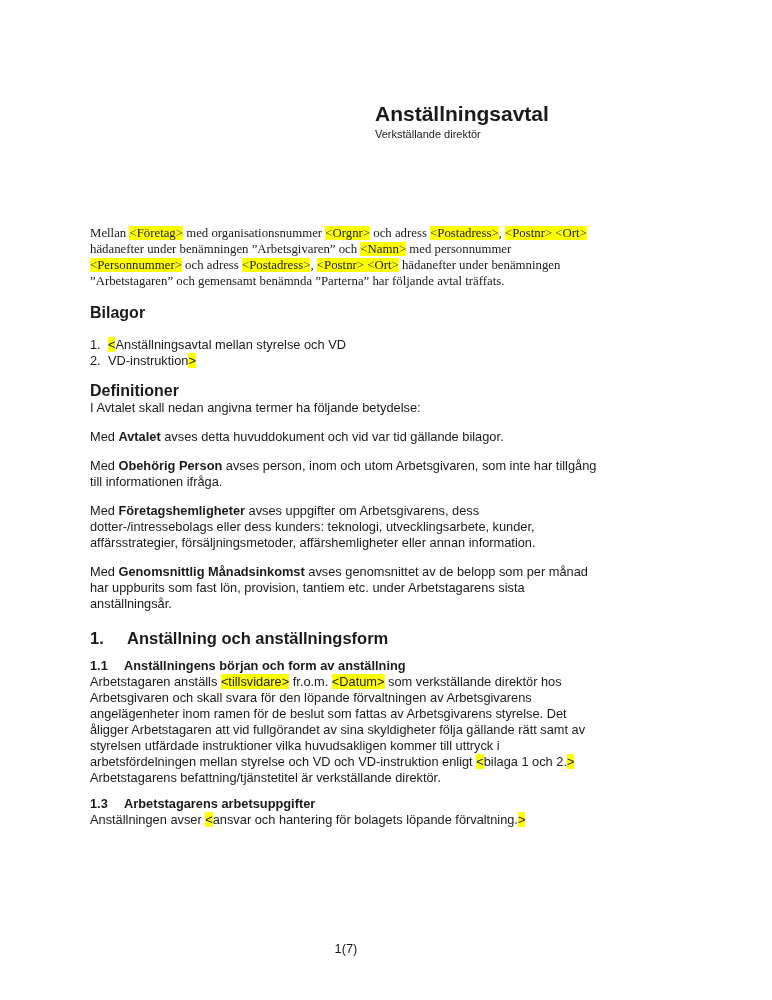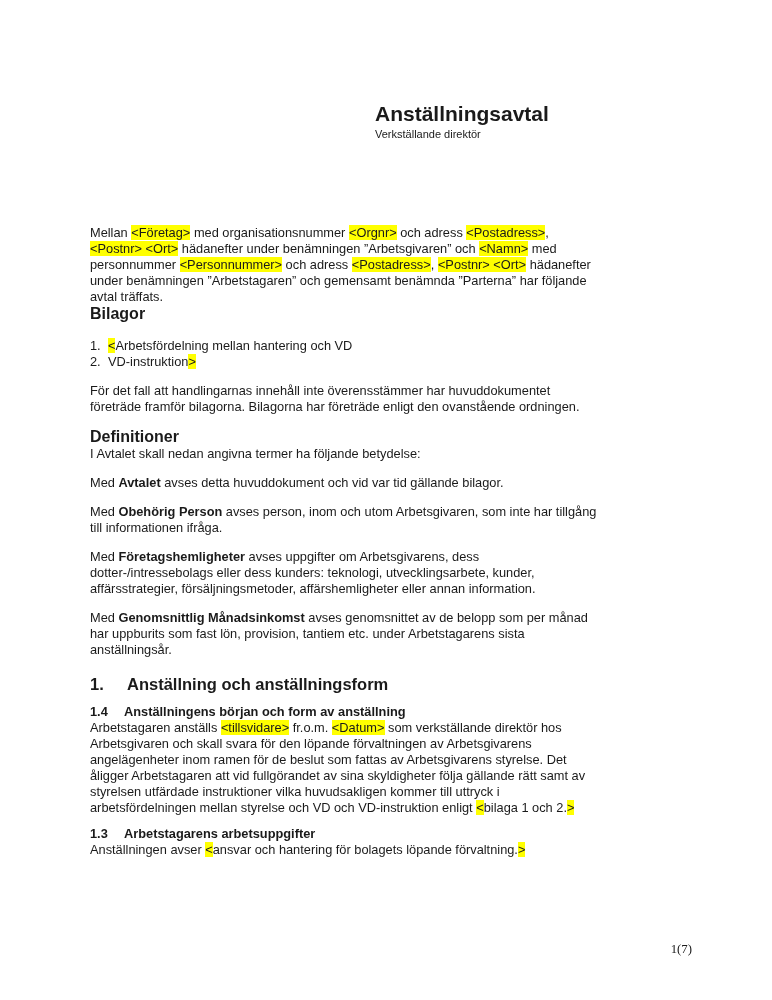--- a/index.html
+++ b/index.html
@@ -17,24 +17,24 @@
     background: #ffffff;
     font-family: "Liberation Sans", "DejaVu Sans", sans-serif;
     font-size: 12.8px;
     line-height: 16px;
     color: #1a1a1a;
   }
   .title-block { padding-top: 94px; margin-left: 285px; }
   .doc-title { font-size: 21px; line-height: 23px; font-weight: 700; }
   .doc-subtitle { font-size: 11px; line-height: 19px; }
 
-  .intro { margin-top: 81px; }
+  .intro { margin-top: 81px; font-family: Liberation Serif, serif; }
 
   .h-main { font-size: 16px; line-height: 18px; font-weight: 700; }
-  .sec-bilagor .h-main { }
+  .sec-bilagor .h-main { margin-top: 15px; }
   .sec-definitioner .h-main { margin-top: 13px; }
 
   .list { margin-top: 15px; }
   .list-row { display: flex; }
   .list-num { width: 18px; flex: none; }
   .note { margin-top: 13px; }
   .term { margin-top: 13px; }
 
   .h-section {
     display: flex;
@@ -52,72 +52,71 @@
   p { margin-top: 0; }
 
   .hl { background: var(--hl-color, #ffff00); }
   .b { font-weight: 700; }
 
   .page-footer {
     position: absolute;
     top: 941px;
     left: 0;
     width: 100%;
-    text-align: right;
-    font-family: Liberation Serif, serif;
+    text-align: center;
   }
 </style>
 </head>
 <body>
 
 <div class="page" style="color: rgb(26, 26, 26);">
 
   <div class="title-block">
     <div class="doc-title">Anställningsavtal</div>
     <div class="doc-subtitle">Verkställande direktör</div>
   </div>
 
   <p class="intro"><span>Mellan </span><span class="hl">&lt;Företag&gt;</span><span> med organisationsnummer </span><span class="hl">&lt;Orgnr&gt;</span><span> och adress </span><span class="hl">&lt;Postadress&gt;</span><span>, </span><span class="hl">&lt;Postnr&gt; &lt;Ort&gt;</span><span> hädanefter under benämningen ”Arbetsgivaren” och </span><span class="hl">&lt;Namn&gt;</span><span> med personnummer </span><span class="hl">&lt;Personnummer&gt;</span><span> och adress </span><span class="hl">&lt;Postadress&gt;</span><span>, </span><span class="hl">&lt;Postnr&gt; &lt;Ort&gt;</span><span> hädanefter under benämningen ”Arbetstagaren” och gemensamt benämnda ”Parterna” har följande avtal träffats.</span></p>
 
   <div class="sec-bilagor">
     <div class="h-main">Bilagor</div>
     <div class="list">
       <div class="list-row">
         <span class="list-num">1.</span>
-        <span><span class="hl">&lt;</span><span>Arbetsfördelning mellan hantering och VD</span></span>
+        <span><span class="hl">&lt;</span><span>Anställningsavtal mellan styrelse och VD</span></span>
       </div>
       <div class="list-row">
         <span class="list-num">2.</span>
         <span><span>VD-instruktion</span><span class="hl">&gt;</span></span>
       </div>
     </div>
-    <p class="note">För det fall att handlingarnas innehåll inte överensstämmer har huvuddokumentet företräde framför bilagorna. Bilagorna har företräde enligt den ovanstående ordningen.</p>
   </div>
 
   <div class="sec-definitioner">
     <div class="h-main">Definitioner</div>
     <p>I Avtalet skall nedan angivna termer ha följande betydelse:</p>
     <p class="term"><span>Med </span><span class="b">Avtalet</span><span> avses detta huvuddokument och vid var tid gällande bilagor.</span></p>
     <p class="term"><span>Med </span><span class="b">Obehörig Person</span><span> avses person, inom och utom Arbetsgivaren, som inte har tillgång till informationen ifråga.</span></p>
     <p class="term"><span>Med </span><span class="b">Företagshemligheter</span><span> avses uppgifter om Arbetsgivarens, dess dotter-/intressebolags eller dess kunders: teknologi, utvecklingsarbete, kunder, affärsstrategier, försäljningsmetoder, affärshemligheter eller annan information.</span></p>
     <p class="term"><span>Med </span><span class="b">Genomsnittlig Månadsinkomst</span><span> avses genomsnittet av de belopp som per månad har uppburits som fast lön, provision, tantiem etc. under Arbetstagarens sista anställningsår.</span></p>
   </div>
 
   <div class="sec-1">
     <div class="h-section">
       <span class="sec-num">1.</span>
       <span>Anställning och anställningsform</span>
     </div>
 
     <div class="h-sub">
-      <span class="sub-num">1.4</span>
+      <span class="sub-num">1.1</span>
       <span>Anställningens början och form av anställning</span>
     </div>
     <p><span>Arbetstagaren anställs </span><span class="hl">&lt;tillsvidare&gt;</span><span> fr.o.m. </span><span class="hl">&lt;Datum&gt;</span><span> som verkställande direktör hos Arbetsgivaren och skall svara för den löpande förvaltningen av Arbetsgivarens angelägenheter inom ramen för de beslut som fattas av Arbetsgivarens styrelse. Det åligger Arbetstagaren att vid fullgörandet av sina skyldigheter följa gällande rätt samt av styrelsen utfärdade instruktioner vilka huvudsakligen kommer till uttryck i arbetsfördelningen mellan styrelse och VD och VD-instruktion enligt </span><span class="hl">&lt;</span><span>bilaga 1 och 2.</span><span class="hl">&gt;</span></p>
 
+    <p><span>Arbetstagarens befattning/tjänstetitel är verkställande direktör.</span></p>
 
     <div class="h-sub">
       <span class="sub-num">1.3</span>
       <span>Arbetstagarens arbetsuppgifter</span>
     </div>
     <p><span>Anställningen avser </span><span class="hl">&lt;</span><span>ansvar och hantering för bolagets löpande förvaltning.</span><span class="hl">&gt;</span></p>
   </div>
 
   <div class="page-footer">1(7)</div>
 

